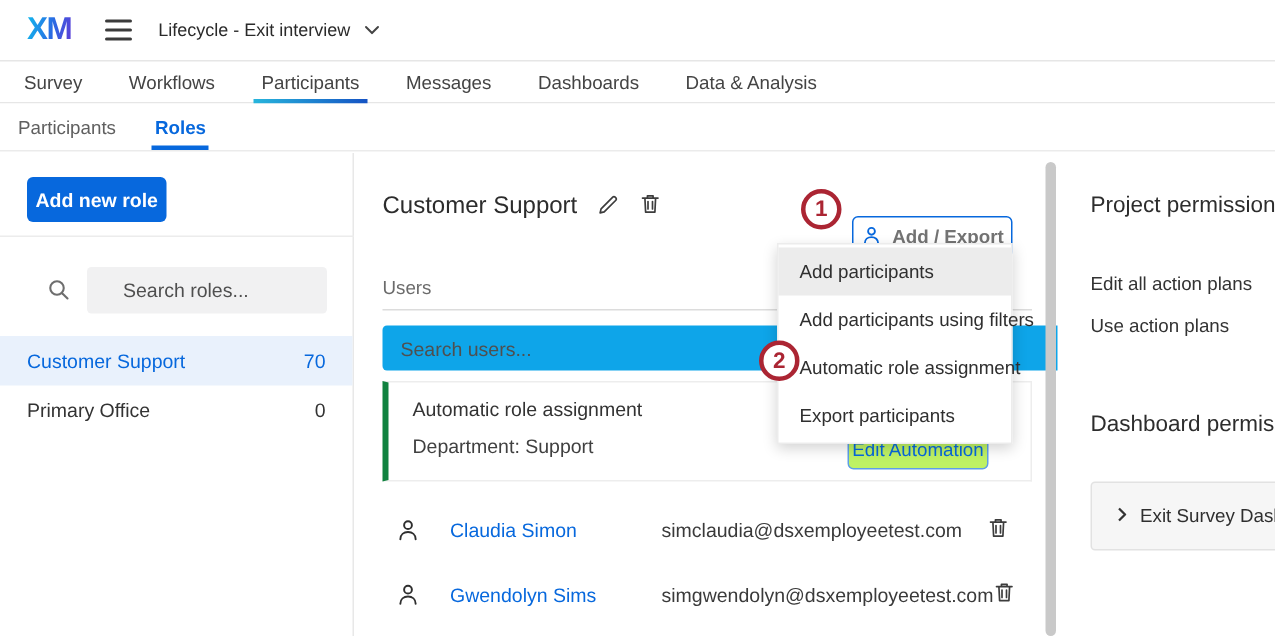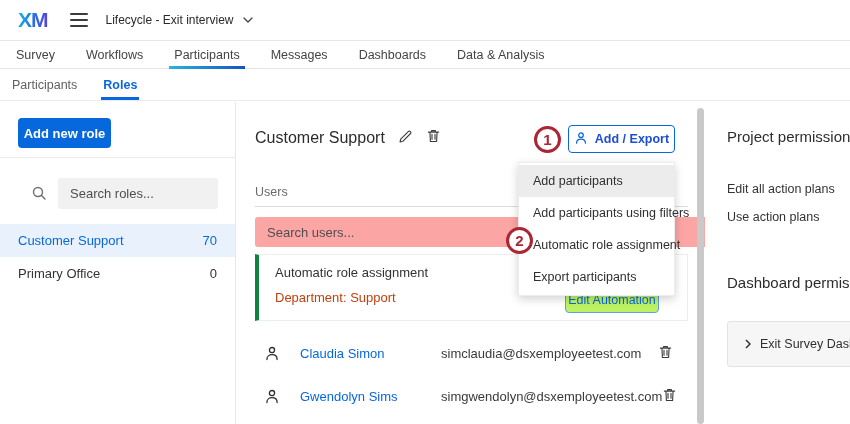--- a/index.html
+++ b/index.html
@@ -39,49 +39,49 @@
   
   .sidebar { position:absolute; top:102px; left:0; width:236px; height:322px;
     border-right:1px solid #e8e8e8; background:#fff; }
   .add-role-btn { position:absolute; left:18px; top:16px; width:93px; height:30px;
     background:#0768dd; border:none; border-radius:4px; color:#fff; font-size:13px;
     font-weight:600; cursor:pointer; font-family:inherit; }
   .sidebar-divider { position:absolute; top:55px; left:0; width:236px; border-top:1px solid #ececec; }
   .role-search-row { position:absolute; top:76px; left:0; right:0; height:31px; }
   .role-search-row .search-ic { position:absolute; left:31px; top:7px; }
   .role-search-input { position:absolute; left:58px; top:0; width:160px; height:31px;
-    border:none; background:#f1f1f2; border-radius:3px; font-size:13px; padding:0 12px;
+    border:none; background:#f1f1f2; border-radius:3px; font-size:13px; padding:0 24px;
     color:#333; font-family:inherit; }
   .role-search-input::placeholder { color:#4f4f4f; opacity:1; }
   .role-list { position:absolute; top:122px; left:0; right:0; }
   .role-item { height:33px; display:flex; align-items:center; justify-content:space-between;
     padding:0 18px; font-size:13px; color:#333; cursor:pointer; }
   .role-item.selected { background:#e9f1fc; color:#0768dd; }
   .role-item.selected .role-count { color:#0768dd; }
   .role-count { color:#333; }
 
   
   .main { position:absolute; top:102px; left:237px; width:458px; height:322px; background:#fff; }
   .role-header { position:absolute; top:26px; left:18px; display:flex; align-items:center; gap:13px; }
   .role-title { font-size:16px; font-weight:500; color:#2c2c2c; }
   .icon-btn { background:none; border:none; padding:0; cursor:pointer; display:flex; align-items:center; }
-  .add-export-btn { position:absolute; top:23px; right:20px; width:107px; height:28px;
-    background:#fff; border:1px solid #0768dd; border-radius:4px; color:#1d4ed8;
+  .add-export-btn { position:absolute; top:42px; right:20px; width:107px; height:28px;
+    background:#fff; border:1px solid #0768dd; border-radius:4px; color:#737373;
     font-size:12.5px; font-weight:600; display:flex; align-items:center; justify-content:center;
     gap:7px; cursor:pointer; font-family:inherit; }
   .users-label { position:absolute; top:83px; left:18px; font-size:12.5px; color:#6b6b6b; }
   .users-divider { position:absolute; top:104px; left:18px; right:7px; border-top:1px solid #dcdcdc; }
   .user-search-input { position:absolute; top:115px; left:18px; right:7px; height:30px;
-    border:none; background:#fca5a5; border-radius:3px; font-size:13px; padding:0 12px;
+    border:none; background:#0ea5e9; border-radius:3px; font-size:13px; padding:0 12px;
     color:#333; width:478px; font-family:inherit; }
   .user-search-input::placeholder { color:#4f4f4f; opacity:1; }
   .automation-box { position:absolute; top:152px; left:18px; right:7px; height:67px;
     background:#fff; border:1px solid #ededed; border-left:4px solid #10823f; }
   .automation-line1 { position:absolute; top:10px; left:16px; font-size:13px; color:#333; }
-  .automation-line2 { position:absolute; top:35px; left:16px; font-size:13px; color:#c2410c; }
+  .automation-line2 { position:absolute; top:35px; left:16px; font-size:13px; color:#404040; }
   .edit-automation-btn { position:absolute; top:31px; right:28px; width:94px; height:27px;
     background:#bef264; border:1px solid #5e9fe8; border-radius:4px; color:#0768dd;
     font-size:12.5px; cursor:pointer; font-family:inherit; }
   .user-row { position:absolute; left:18px; right:7px; height:30px; display:flex; align-items:center; }
   .user-row.row-0 { top:236px; }
   .user-row.row-1 { top:279px; }
   .user-row .user-ic { width:16px; margin-left:9px; display:flex; }
   .user-name { margin-left:20px; flex:0 0 141px; font-size:13px; color:#0768dd; cursor:pointer; }
   .user-email { flex:1; font-size:13px; color:#3a3a3a; }
   .user-row .trash-btn { margin-right:15px; }

